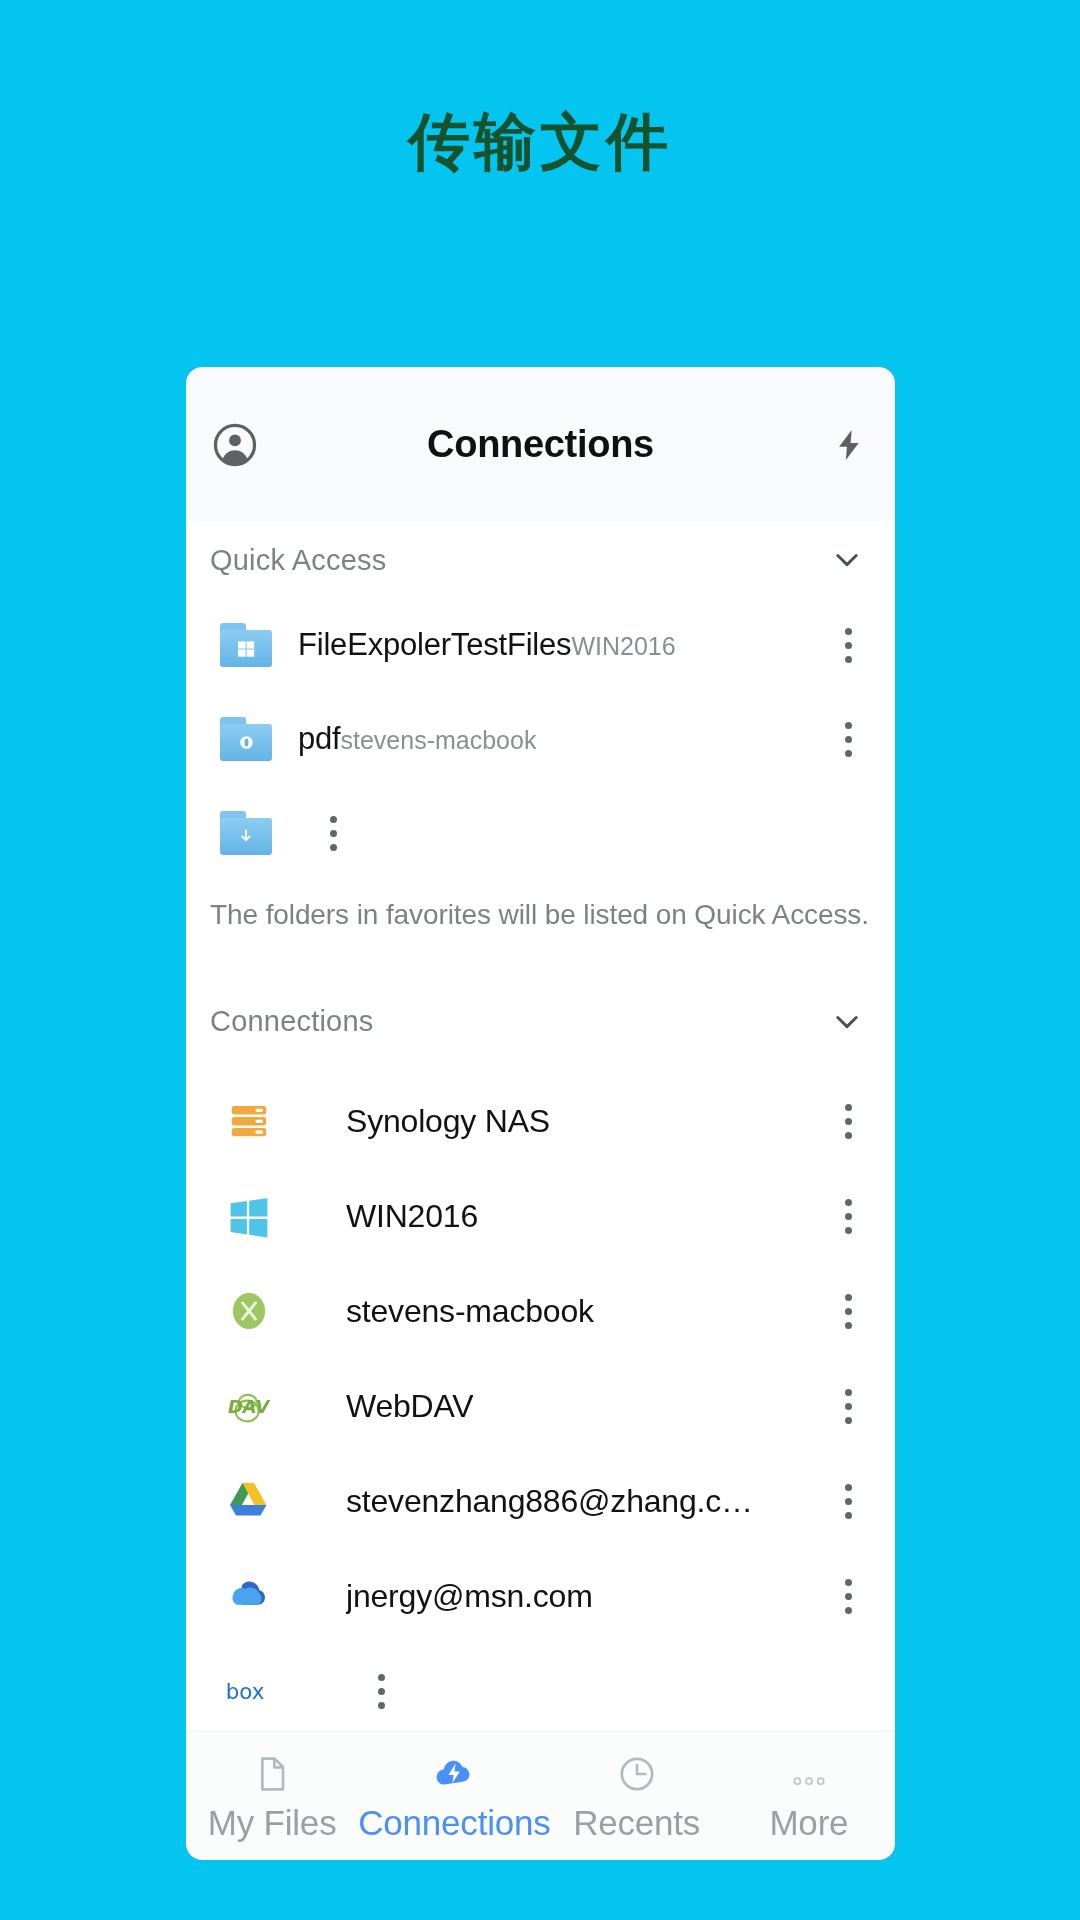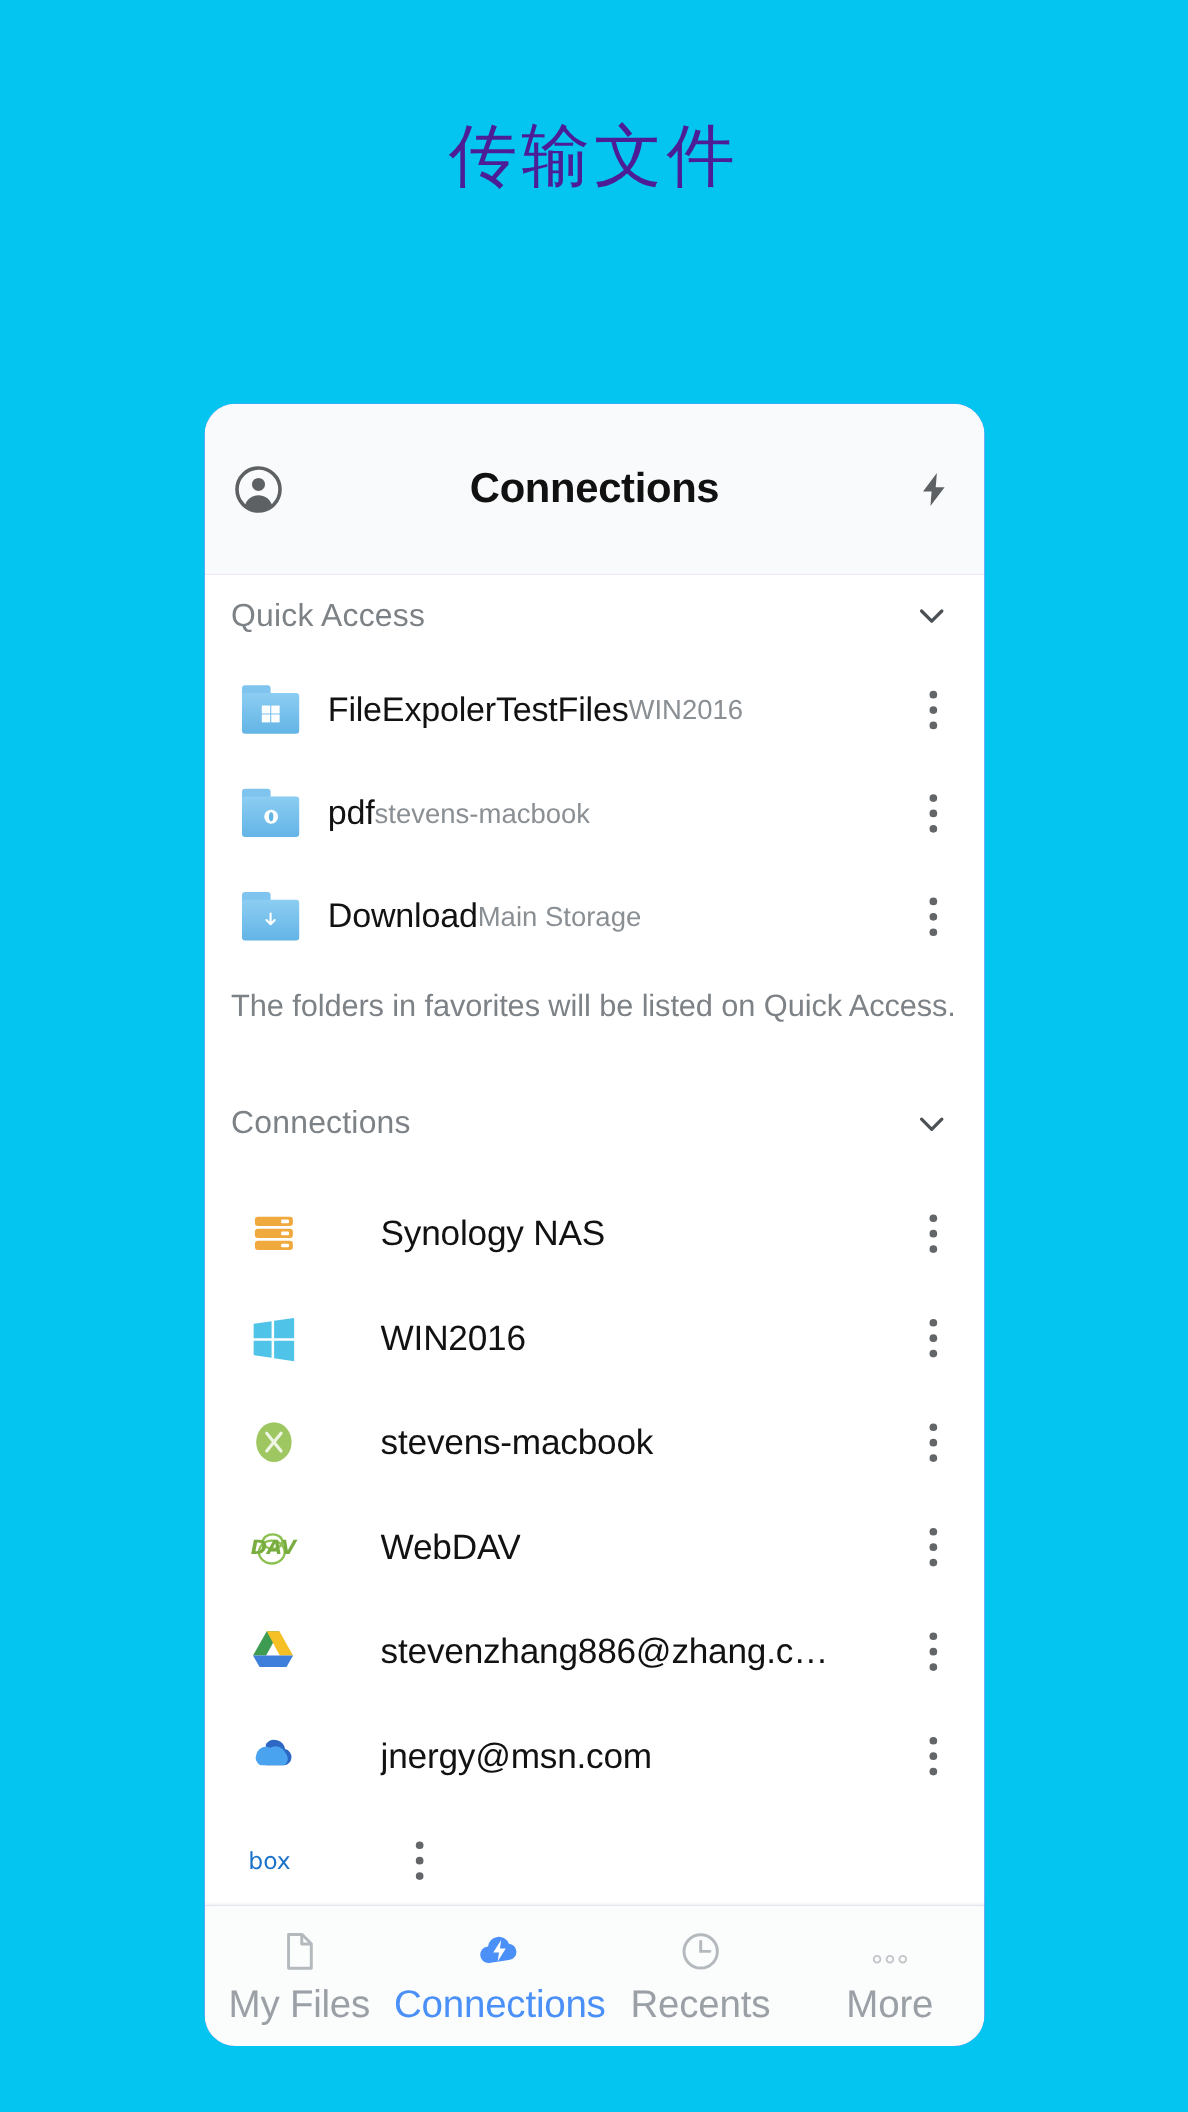--- a/index.html
+++ b/index.html
@@ -8,32 +8,32 @@
     font-family:"Liberation Sans", sans-serif;
     overflow:hidden;
   }
   body { background:#04c5f0; position:relative; }
 
   
   .page-title{
     position:absolute; top:108px; left:0; width:1080px;
     text-align:center;
     font-size:62px; line-height:1.1;
-    color:#4c1d95; font-weight:400;
+    color:#14532d; font-weight:700;
     letter-spacing:4px;
     font-family:"DejaVu Sans","Liberation Sans",sans-serif;
   }
 
   
   .phone-card{
     position:absolute;
     left:186px; top:367px;
     width:709px; height:1493px;
-    background:#8b5cf6;
-    border-radius:28px;
+    background:#6d28d9;
+    border-radius:16px;
     overflow:hidden;
     display:flex; flex-direction:column;
   }
 
   
   .app-header{
     height:155px; flex:0 0 155px;
     background:#f8fafb;
     display:flex; align-items:center;
     padding:0 26px;
@@ -233,24 +233,20 @@
         <div class="folder">
           <div class="tab"></div>
             <div class="body"></div>
           <div class="glyph">
             <svg viewBox="0 0 20 20" width="20" height="20">
               <path d="M10 3.4v9.4M6.2 9.4 10 13.2l3.8-3.8" fill="none" stroke="#ffffff" stroke-width="1.9" stroke-linecap="round" stroke-linejoin="round"></path>
             </svg>
           </div>
         </div>
       </div>
-      <div class="row-text">
-        <div class="row-title">Download</div>
-        <div class="row-sub">Main Storage</div>
-      </div>
       <div class="kebab">
           <i></i>
           <i></i>
           <i></i>
         </div>
     </div>
 
     <div class="hint">The folders in favorites will be listed on Quick Access.</div>
     <div class="gap"></div>
 

